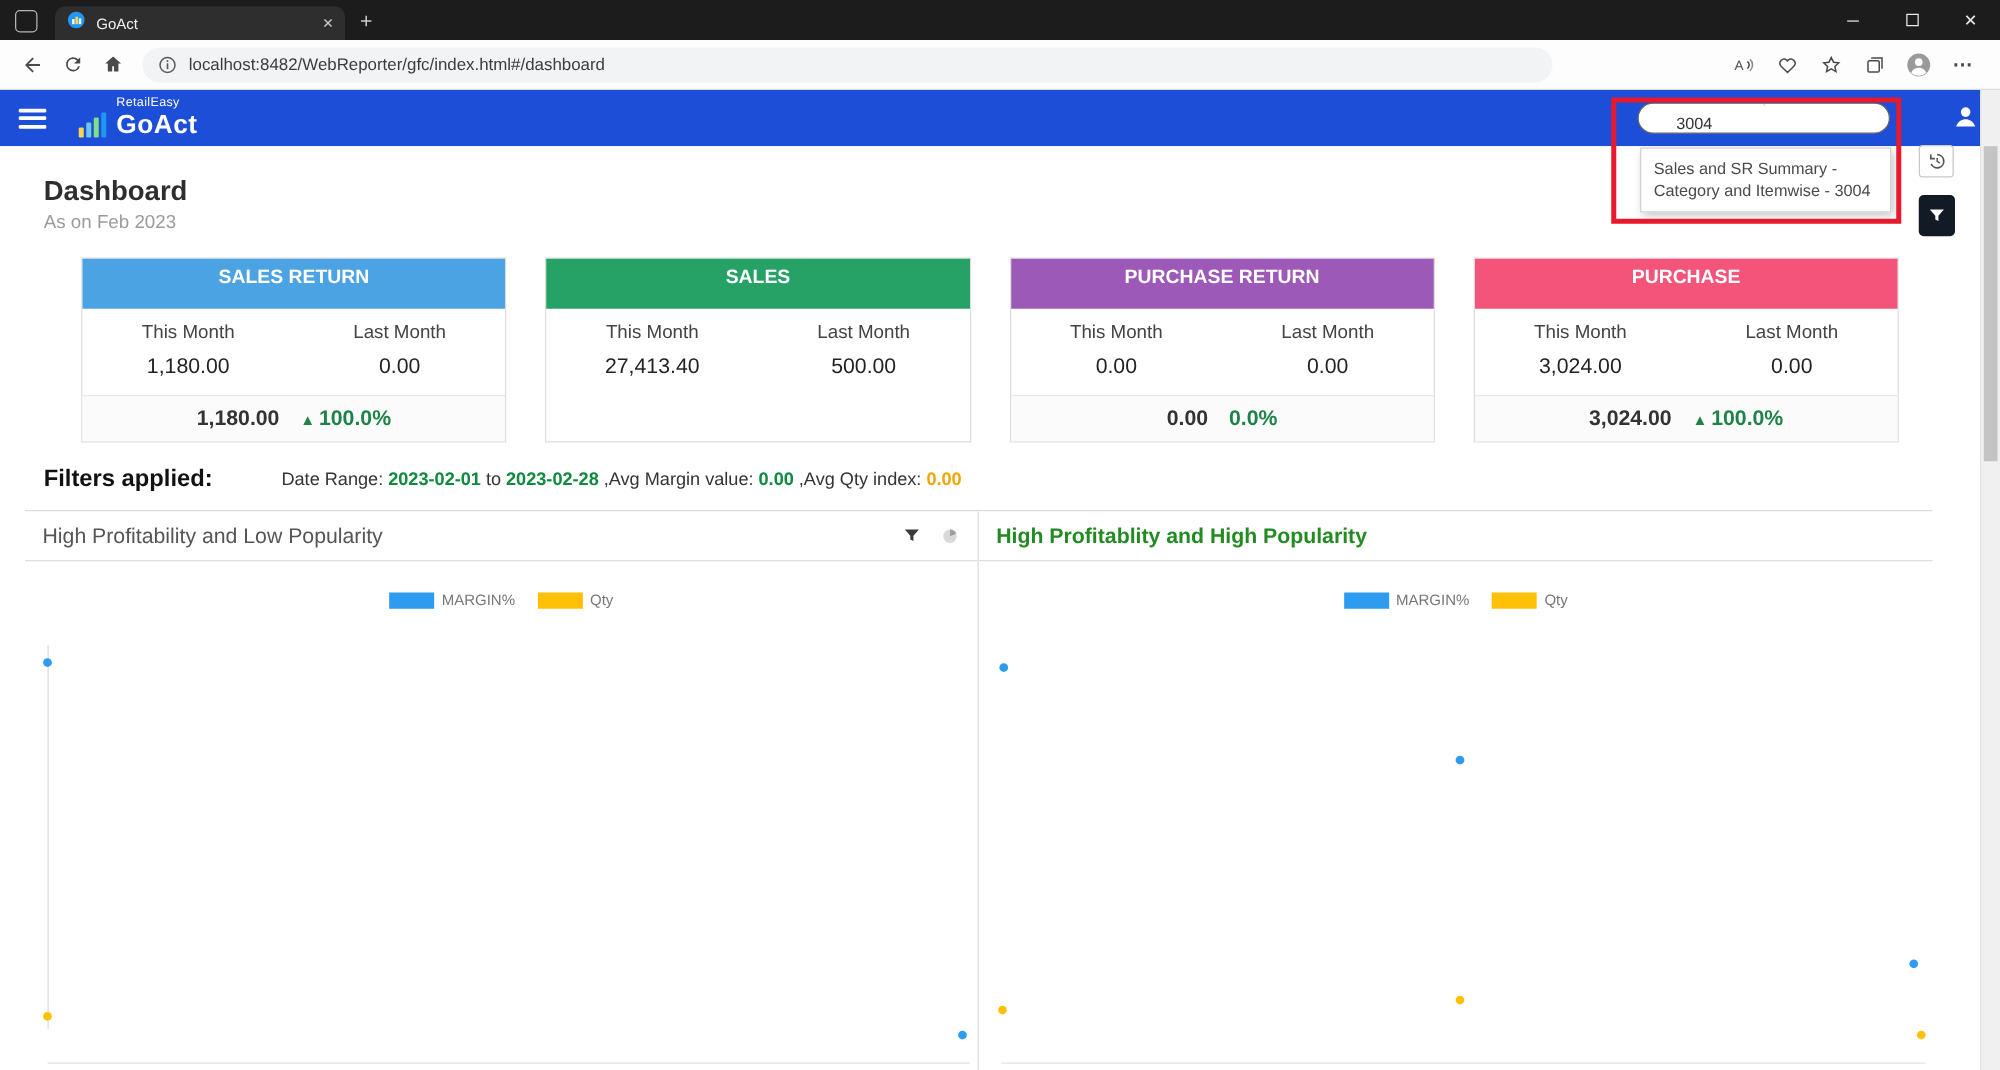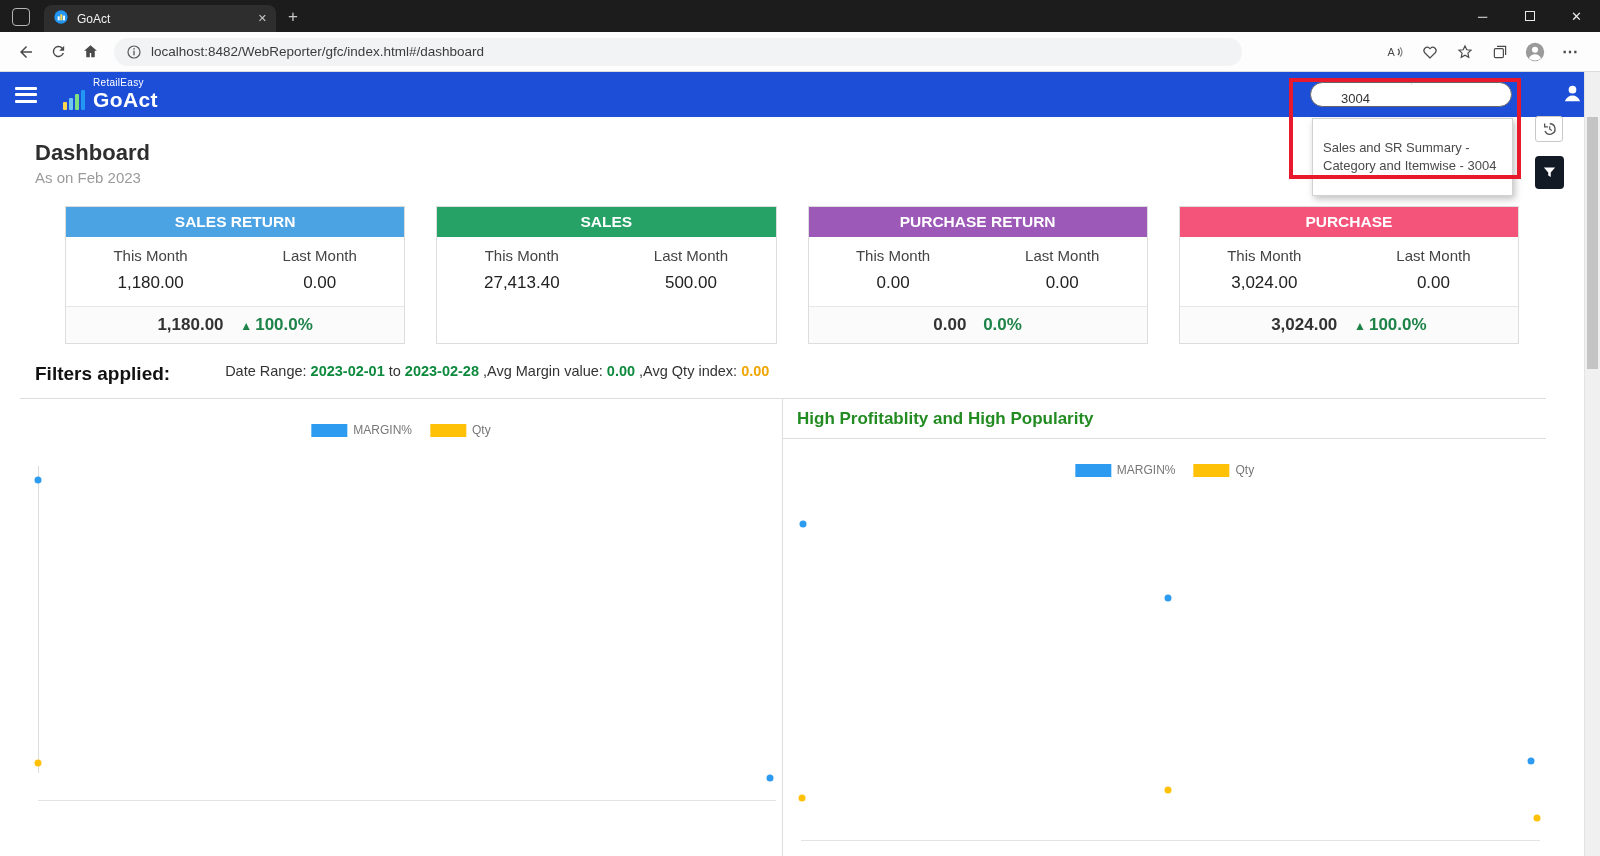--- a/index.html
+++ b/index.html
@@ -32,49 +32,49 @@
   .logo { display:flex; align-items:flex-end; gap:6px; margin-left:24px; }
   .logo-text { color:#fff; line-height:1; padding-bottom:2px; }
   .logo-top { display:block; font-size:10px; letter-spacing:.3px; margin-bottom:1px; }
   .logo-main { display:block; font-size:21px; font-weight:bold; letter-spacing:.4px; }
   .search-pill { position:absolute; right:88px; top:10px; width:202px; height:25px; background:#fff; border:1px solid #666; border-radius:13px; display:flex; align-items:center; gap:6px; padding:0 10px;flex-direction:column; }
   .search-input { border:none; outline:none; background:transparent; font-size:13px; color:#333; width:140px; font-family:"Liberation Sans",sans-serif; }
   .appbar-user { position:absolute; right:16px; top:10px; }
 
   
   .annotation { position:absolute; left:1289px; top:78px; width:232px; height:101px; border:4px solid #E8192C; z-index:60; pointer-events:none; }
-  .suggestion { position:absolute; left:1312px; top:118px; width:201px; background:#fff; border:1px solid #d2d2d2; box-shadow:2px 3px 7px rgba(0,0,0,.25); padding:20px 10px; font-size:13px; color:#4a4a4a; line-height:1.4; z-index:55; }
+  .suggestion { position:absolute; left:1312px; top:118px; width:201px; background:#fff; border:1px solid #d2d2d2; box-shadow:2px 3px 7px rgba(0,0,0,.25); padding:7px 10px; font-size:13px; color:#4a4a4a; line-height:1.4; z-index:55; }
   .history-btn { position:absolute; right:37px; top:116px; width:28px; height:26px; background:#fff; border:1px solid #c9c9c9; border-radius:3px; display:flex; align-items:center; justify-content:center; z-index:50; }
   .filter-btn { position:absolute; right:36px; top:156px; width:29px; height:33px; background:#121a26; border-radius:4px; display:flex; align-items:center; justify-content:center; z-index:50; }
 
   
   .scroll-track { position:absolute; right:0; top:72px; bottom:0; width:16px; background:#f0f0f0; border-left:1px solid #e3e3e3; z-index:40; }
   .scroll-thumb { position:absolute; left:2px; top:45px; width:11px; height:252px; background:#c4c4c4; }
 
   
   .page { position:absolute; top:117px; left:0; width:1584px; bottom:0; background:#fff; }
   .page-head { margin:23px 0 0 35px; }
   .page-title { font-size:22px; font-weight:bold; color:#2e2e2e; }
   .page-subtitle { font-size:15px; color:#9b9b9b; margin-top:3px; }
 
   
   .cards-row { display:flex; gap:31px; margin:20px 65px 0 65px; }
   .card { flex:1; border:1px solid #ddd; background:#fff; }
-  .card-header { height:30px; line-height:30px; text-align:center; color:#fff; font-weight:bold; font-size:15.5px; }
+  .card-header { height:40px; line-height:30px; text-align:center; color:#fff; font-weight:bold; font-size:15.5px; }
   .card-body { display:flex; padding:10px 0 13px; }
   .card-col { flex:1; text-align:center; }
   .card-label { font-size:15px; color:#444; margin-bottom:9px; }
   .card-value { font-size:17px; color:#222; }
   .card-footer { border-top:1px solid #e7e7e7; background:#fbfbfb; text-align:center; padding:8px 0; font-size:17px; }
   .footer-value { font-weight:bold; color:#333; margin-right:12px; }
   .delta { font-weight:bold; color:#1D8348; }
   .delta-arrow { font-size:12px; margin-right:3px; color:#1D8348; }
 
   
-  .filters-row { display:flex; align-items:flex-start; margin:19px 0 0 35px; }
+  .filters-row { display:flex; align-items:center; margin:19px 0 0 35px; }
   .filters-label { font-size:19px; font-weight:bold; color:#111; }
   .filters-text { margin-left:55px; font-size:14.5px; color:#333; }
   .filters-text span { margin-right:4px; }
   .f-green { font-weight:bold; color:#0E8A3E; }
   .f-orange { font-weight:bold; color:#F0A500; }
 
   
   .charts { display:flex; margin:13px 0 0 20px; width:1526px; height:459px; border-top:1px solid #ddd; }
   .chart-panel { position:relative; width:763px; }
   .chart-panel.left { border-right:1px solid #ddd; }
@@ -317,20 +317,32 @@
     <div class="filters-row">
       <span class="filters-label">Filters applied:</span>
       <span class="filters-text">
         <span>Date Range:</span><span class="f-green">2023-02-01</span><span>to</span><span class="f-green">2023-02-28</span><span>,Avg Margin value:</span><span class="f-green">0.00</span><span>,Avg Qty index:</span><span class="f-orange">0.00</span>
       </span>
     </div>
 
     <div class="charts">
 
       <div class="chart-panel left">
+        <div class="chart-header">
+          <span class="chart-title">High Profitability and Low Popularity</span>
+          <span class="chart-tools">
+            <svg width="15" height="15" viewBox="0 0 24 24">
+                <path d="M3 4h18l-7 8v7l-4-2.2V12z" fill="#3a3a3a"></path>
+              </svg>
+            <svg width="16" height="16" viewBox="0 0 24 24">
+                <circle cx="12" cy="12" r="8" fill="#d8d8d8"></circle>
+                <path d="M12 12V4a8 8 0 0 1 7.4 5z" fill="#9e9e9e"></path>
+              </svg>
+          </span>
+        </div>
         <div class="chart-body">
           <div class="legend">
             <span class="legend-item">
                 <span class="swatch" style="background: rgb(45, 156, 240);"></span>
                 <span class="legend-label">MARGIN%</span>
               </span>
             <span class="legend-item">
                 <span class="swatch" style="background: rgb(255, 193, 7);"></span>
                 <span class="legend-label">Qty</span>
               </span>

